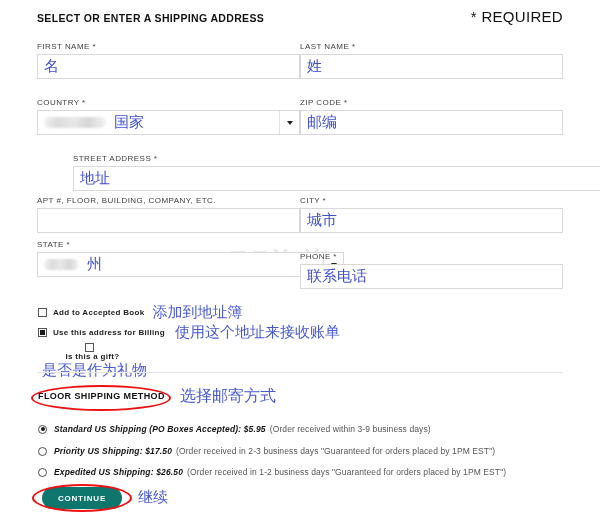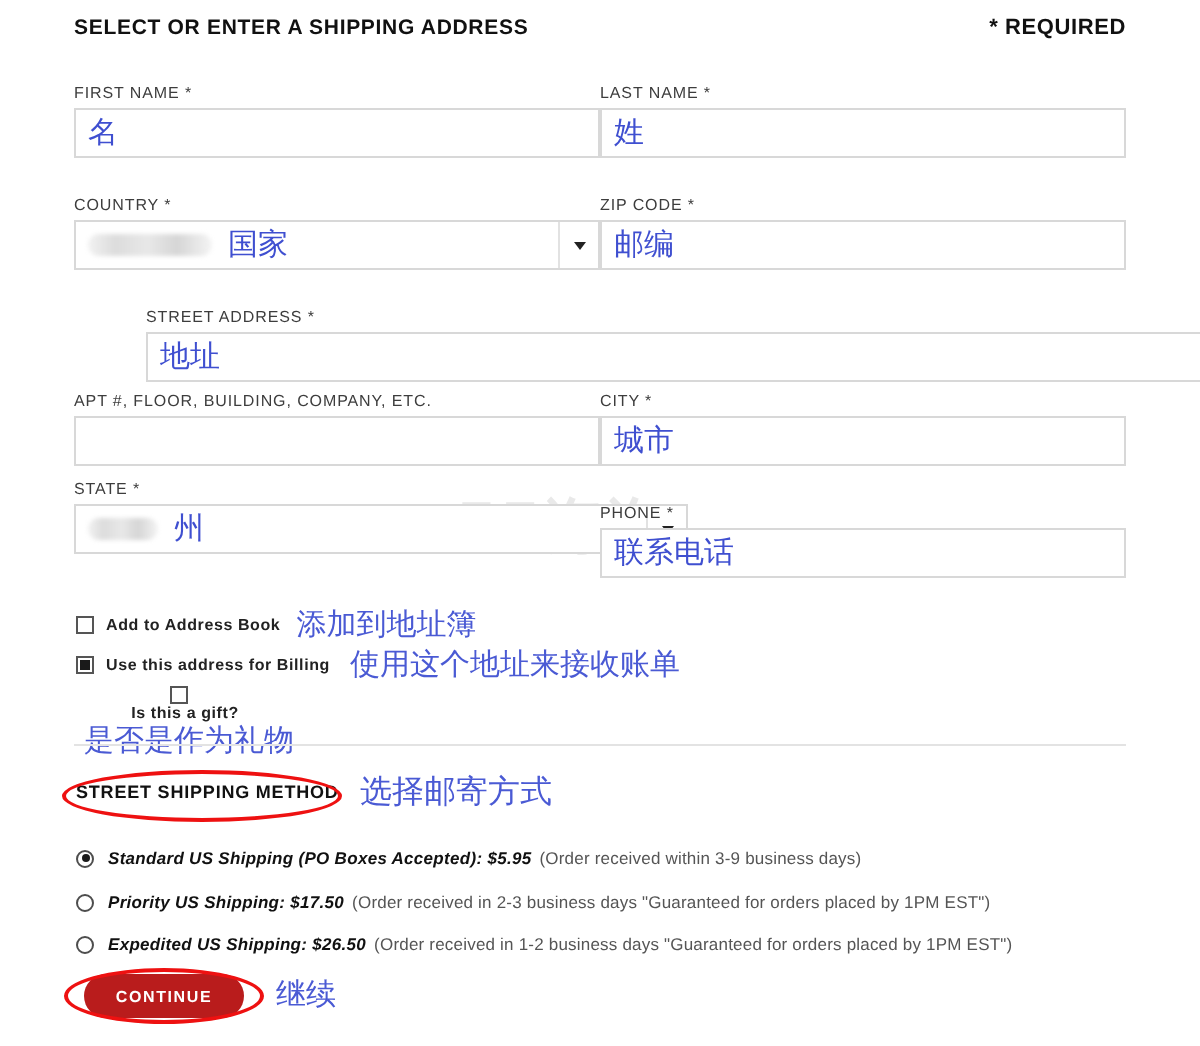--- a/index.html
+++ b/index.html
@@ -46,22 +46,22 @@
     justify-content: space-between;
     align-items: baseline;
   }
   .hdr-title {
     font-size: 10.5px;
     font-weight: bold;
     letter-spacing: 0.35px;
     color: #111;
   }
   .hdr-req {
-    font-size: 11px;
-    font-weight: bold;
+    font-size: 15px;
+    font-weight: normal;
     letter-spacing: 0.3px;
     color: #111;
   }
 
   
   .field {
     position: absolute;
   }
   .flabel {
     font-size: 8px;
@@ -220,21 +220,21 @@
     margin-left: 4px;
   }
 
   
   .btn-continue {
     position: absolute;
     left: 42px;
     top: 487px;
     width: 80px;
     height: 22px;
-    background: #b91c1c;
+    background: #0f766e;
     border-radius: 11px;
     border: none;
     color: #fff;
     font-size: 8px;
     font-weight: bold;
     letter-spacing: 0.8px;
     cursor: pointer;
     font-family: "Liberation Sans", sans-serif;
     display: flex;
     align-items: center;
@@ -326,39 +326,39 @@
 
   <div class="field" style="left:300px; top:252px; width:263px;">
     <span class="flabel">PHONE *</span>
     <div class="fbox">
       <span class="fval">联系电话</span>
     </div>
   </div>
 
   <div class="cbrow" style="left:38px; top:303px;">
     <span class="cbox"></span>
-    <span class="cblabel">Add to Address Book</span>
+    <span class="cblabel">Add to Accepted Book</span>
     <span class="anno" style="font-size:15px; margin-left:8px;">添加到地址簿</span>
   </div>
 
   <div class="cbrow" style="left:38px; top:323px;">
     <span class="cbox checked"></span>
     <span class="cblabel">Use this address for Billing</span>
     <span class="anno" style="font-size:15px; margin-left:10px;">使用这个地址来接收账单</span>
   </div>
 
   <div class="cbrow" style="left:38px; top:343px;flex-direction:column;">
     <span class="cbox"></span>
     <span class="cblabel">Is this a gift?</span>
     <span class="anno" style="font-size:15px; margin-left:4px;">是否是作为礼物</span>
   </div>
 
   <div class="divider"></div>
 
-  <div class="ship-head">STREET SHIPPING METHOD</div>
+  <div class="ship-head">FLOOR SHIPPING METHOD</div>
   <div class="ellipse" style="left:31px; top:385px; width:140px; height:26px;"></div>
   <div class="anno" style="position:absolute; left:180px; top:386px; font-size:16px;">选择邮寄方式</div>
 
   <div class="radio-row" style="top:424px;">
     <span class="radio on"></span>
     <span class="ship-bold">Standard US Shipping (PO Boxes Accepted): $5.95</span>
     <span class="ship-note">(Order received within 3-9 business days)</span>
   </div>
 
   <div class="radio-row" style="top:446px;">

